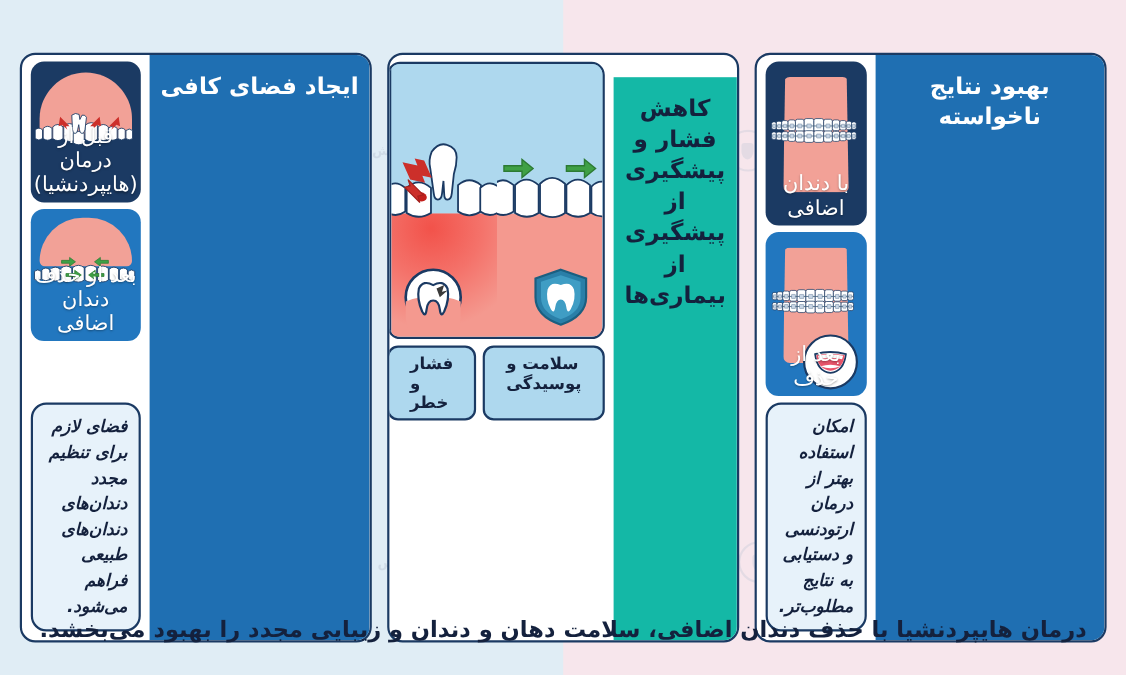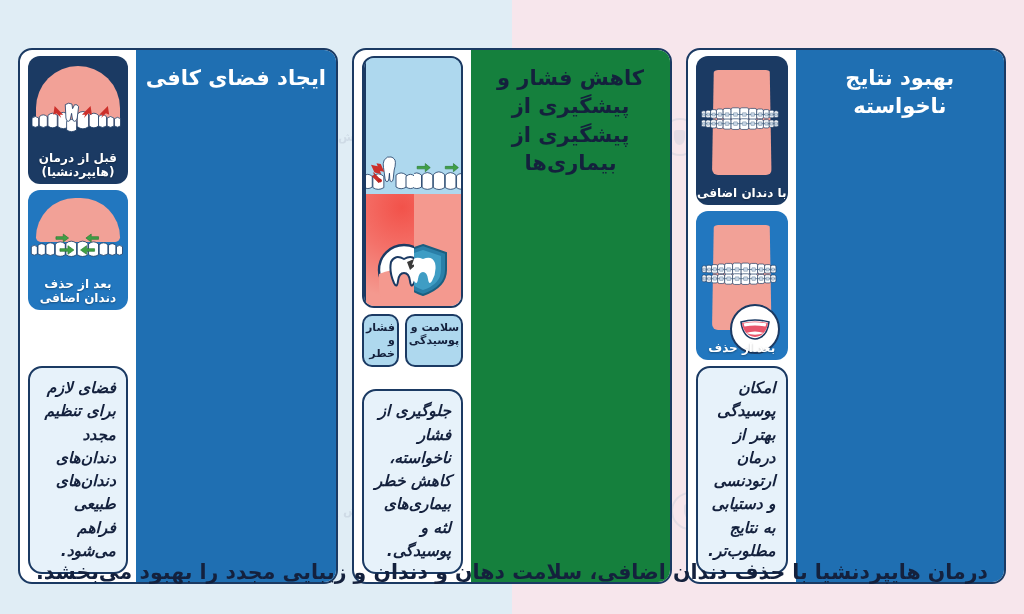--- a/index.html
+++ b/index.html
@@ -23,27 +23,27 @@
   .wm .wsub{position:absolute;top:26px;right:40px;font-size:8px;color:#c3c9d6;
       background:#d9dee8;padding:1px 4px;border-radius:2px;letter-spacing:.5px;}
 
   .cards{position:absolute;z-index:3;top:48px;left:18px;right:18px;
      display:flex;gap:14px;justify-content:space-between;}
   .card{width:318px;background:#ffffff;border:2px solid #1b3a63;
      border-radius:14px;overflow:hidden;display:flex;flex-direction:row;}
   .card-head{color:#ffffff;font-weight:700;font-size:21px;line-height:1.35;
      text-align:center;padding:14px 10px 14px;}
   .card-head.blue{background:#1f6fb2;}
-  .card-head.white{background:#15803d;color:#14213d;}
+  .card-head.white{background:#14b8a6;color:#14213d;margin-top:20px;}
   .card-body{padding:6px 8px 8px;display:flex;flex-direction:column;gap:6px;flex:1;}
 
   
   .panel{border-radius:12px;position:relative;overflow:hidden;}
   .panel .cap{position:absolute;left:0;right:0;bottom:5px;text-align:center;
-     color:#fff;font-weight:700;font-size:12px;text-shadow:0 1px 2px rgba(0,0,0,.35);}
+     color:#fff;font-weight:400;font-size:19px;text-shadow:0 1px 2px rgba(0,0,0,.35);}
   .navy{background:#1b3a63;}
   .midblue{background:#2277bf;}
 
   .panel-ortho{height:128px;}
   .panel-ortho2{height:120px;}
 
   
   .gum-arch{position:absolute;left:8px;right:8px;top:10px;height:60px;
      background:#f2a197;border-radius:60px 60px 10px 10px;}
   .gum-arch2{position:absolute;left:8px;right:8px;top:8px;height:44px;
@@ -57,21 +57,21 @@
   .sky{position:absolute;inset:0;background:#aed8ee;}
   .gumflat{position:absolute;left:0;right:0;bottom:0;height:112px;background:#f4998f;}
   .gum-inflamed{position:absolute;left:0;bottom:0;width:120px;height:112px;
      background:radial-gradient(circle at 30% 12%, #f2524a 0%, #f4726a 35%, #f4998f 70%);}
   .badge{position:absolute;bottom:8px;width:56px;height:56px;}
   .badge.l{left:10px;}
   .badge.r{right:10px;}
 
   .lbl-row{display:flex;gap:6px;}
   .lbl{flex:1;background:#aed8ee;border:2px solid #1b3a63;border-radius:10px;
-     text-align:right;color:#14213d;font-weight:700;font-size:11px;padding:5px 2px;}
+     text-align:left;color:#14213d;font-weight:700;font-size:15px;padding:5px 19px;}
 
   .note{margin-top:auto;background:#e7f2fa;border:2px solid #1b3a63;border-radius:14px;
      color:#14213d;font-weight:700;font-size:15.5px;line-height:1.5;
      padding:9px 10px;font-style:italic;}
 
   
   .panel-braces{height:149px;}
   .braces-gum{position:absolute;left:16px;right:16px;top:14px;bottom:30px;
      background:#f2a197;border-radius:6px;
      clip-path:polygon(3% 0,97% 0,100% 100%,0 100%);}
@@ -272,21 +272,21 @@
           <svg width="34" height="24" viewBox="0 0 34 24">
             <path d="M3 5 Q17 1 31 5 Q29 21 17 22 Q5 21 3 5 Z" fill="#fff" stroke="#1b3a63" stroke-width="1.6"></path>
             <path d="M4 6 Q17 3 30 6 Q28 19 17 20 Q6 19 4 6 Z" fill="#e8556b"></path>
             <path d="M5.5 6.4 Q17 4.2 28.5 6.4 L27.5 9.5 Q17 7.6 6.5 9.5 Z" fill="#fff"></path>
             <path d="M8 16 Q17 13 26 16 Q17 19.5 8 16 Z" fill="#fff"></path>
           </svg>
         </div>
         <div class="cap">بعد از حذف</div>
       </div>
 
-      <div class="note">امکان پوسیدگی بهتر از درمان ارتودنسی و دستیابی به نتایج مطلوب‌تر.</div>
+      <div class="note">امکان استفاده بهتر از درمان ارتودنسی و دستیابی به نتایج مطلوب‌تر.</div>
     </div>
   </div>
 
   <div class="card">
     <div class="card-head white">کاهش فشار و پیشگیری از پیشگیری از بیماری‌ها</div>
     <div class="card-body">
 
       <div class="split-ill">
 
         <div class="half">
@@ -339,21 +339,20 @@
             </svg>
           </div>
         </div>
       </div>
 
       <div class="lbl-row">
         <div class="lbl">سلامت و پوسیدگی</div>
         <div class="lbl">فشار و خطر</div>
       </div>
 
-      <div class="note">جلوگیری از فشار ناخواسته، کاهش خطر بیماری‌های لثه و پوسیدگی.</div>
     </div>
   </div>
 
   <div class="card">
     <div class="card-head blue">ایجاد فضای کافی</div>
     <div class="card-body">
 
       <div class="panel navy panel-ortho">
         <div class="gum-arch"></div>
         <svg width="100%" height="128" viewBox="0 0 300 128" style="position:absolute;inset:0">

